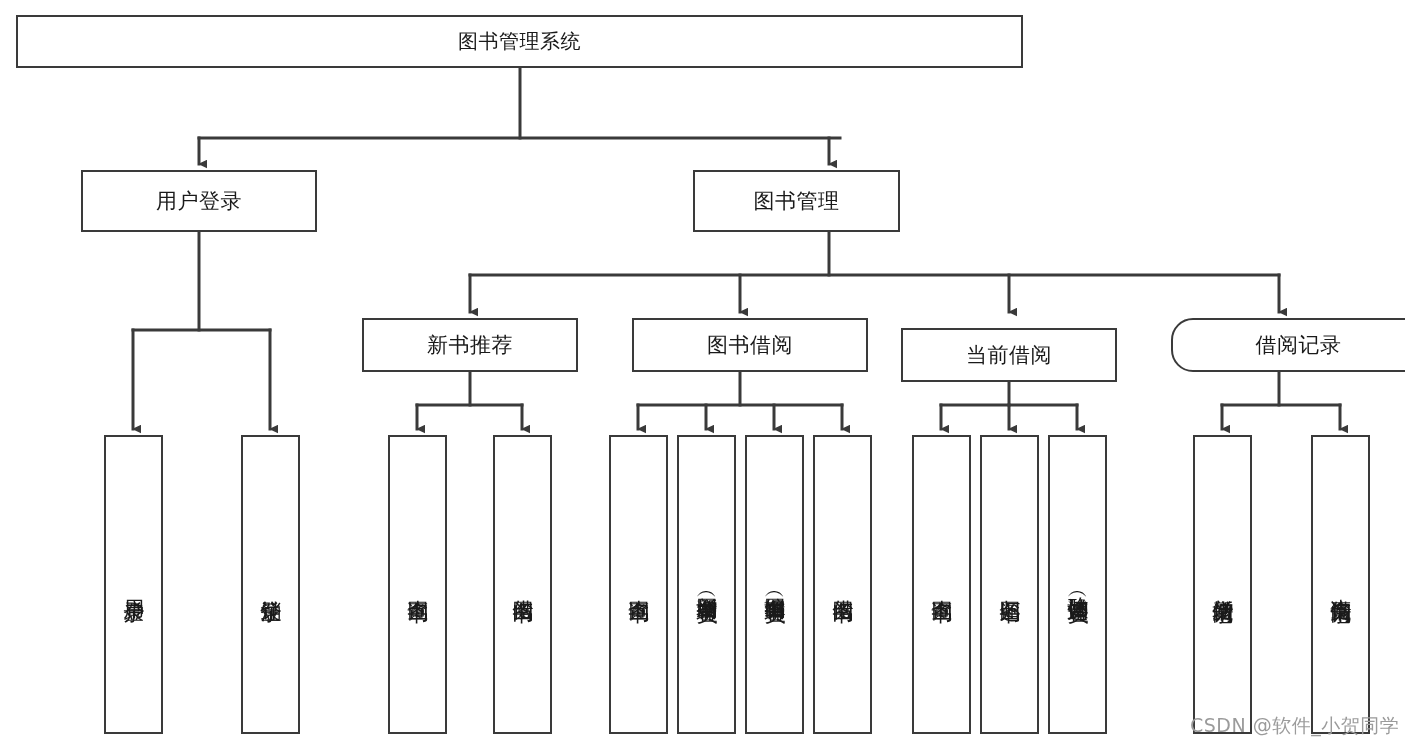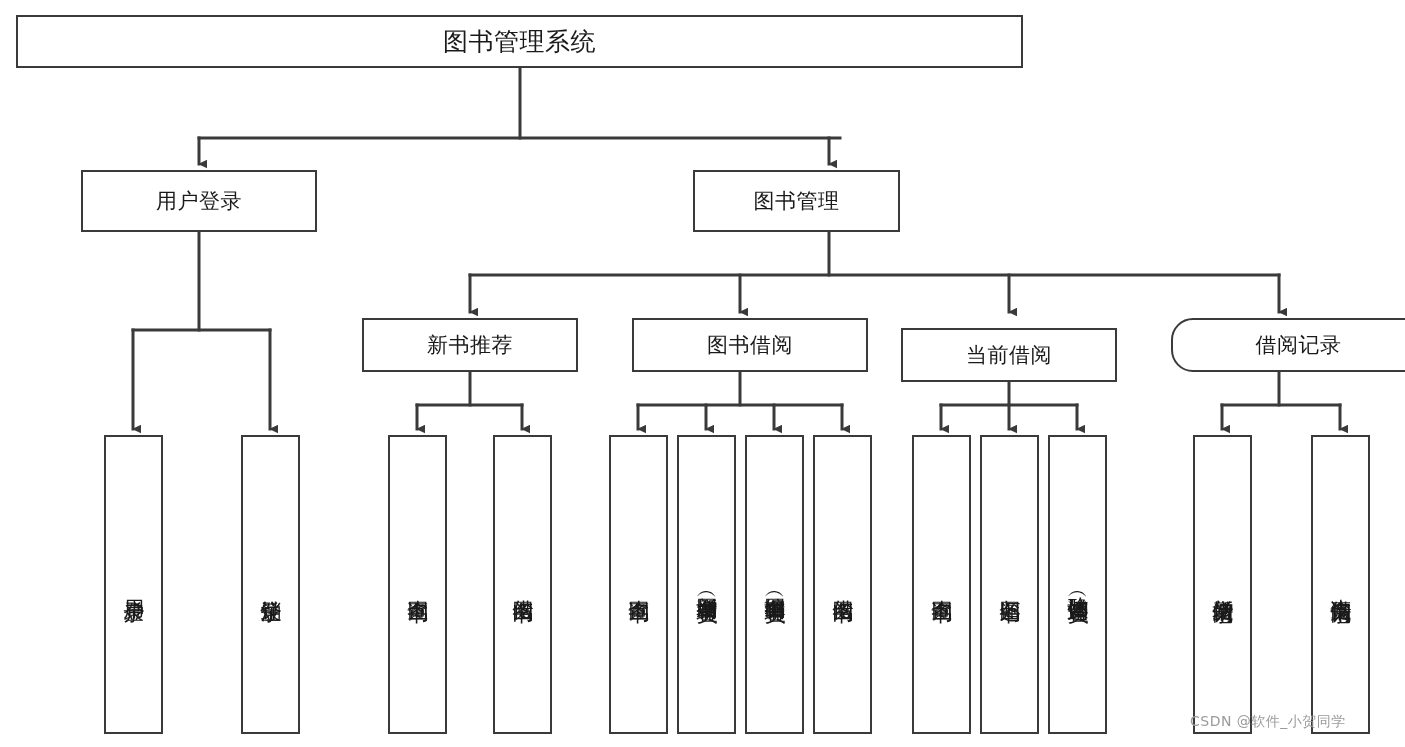--- a/index.html
+++ b/index.html
@@ -40,38 +40,38 @@
     color: #1a1a1a;
     line-height: 1.18;
     text-align: center;
     white-space: nowrap;
   }
   .node.horizontal .node-label {
     font-size: 21px;
     letter-spacing: 0.5px;
   }
   .node.root .node-label {
-    font-size: 25px;
+    font-size: 20px;
   }
   .node.vertical {
     align-items: center;
     justify-content: center;
   }
   .node.vertical .node-label {
     writing-mode: vertical-rl;
     text-orientation: upright;
     font-size: 21px;
     letter-spacing: 1px;
     line-height: 1;
   }
   .watermark {
     position: absolute;
     left: 1190px;
     top: 713px;
-    font-size: 14px;
+    font-size: 19px;
     color: #9b9b9b;
     white-space: nowrap;
     letter-spacing: 0.5px;
   }
 </style>
 </head>
 <body>
 
 <div id="diagram-root">
 

